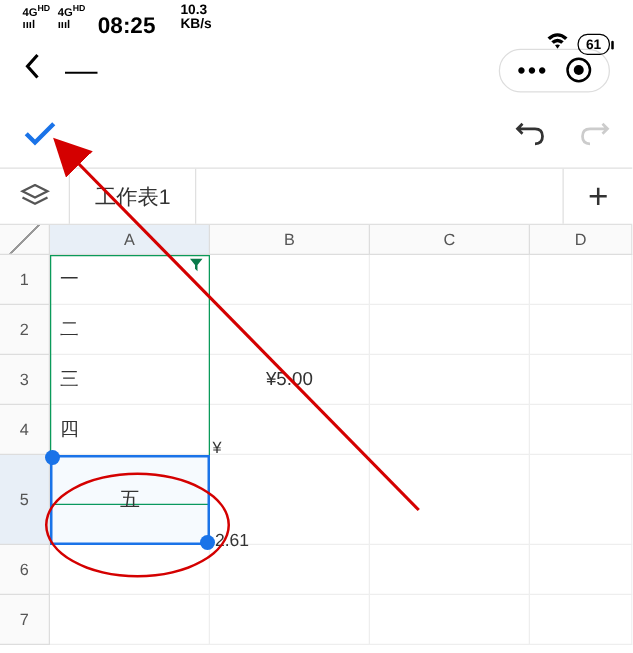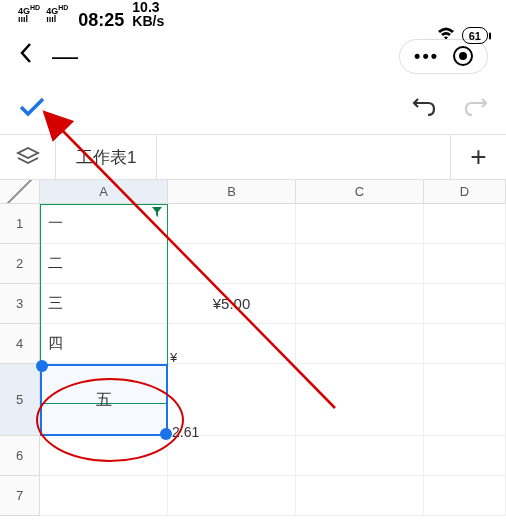--- a/index.html
+++ b/index.html
@@ -17,21 +17,21 @@
       align-items: center;
       padding: 0 18px;
       font-size: 14px;
       font-weight: 600;
       color: #000;
     }
     .status-left { display: flex; align-items: center; gap: 6px; }
     .sig { font-size: 9px; font-weight: bold; line-height: 0.9; }
     .sig sup { font-size: 7px; }
     .time { font-size: 18px; margin-left: 4px; margin-top: 12px; }
-    .netspeed { font-size: 14px; line-height: 1; margin-left: 2px; }
+    .netspeed { font-size: 11px; line-height: 1; margin-left: 14px; }
     .status-right { margin-left: auto; display: flex; align-items: center; gap: 6px; margin-top: 43px; }
     .wifi-icon { font-size: 16px; }
     .battery {
       border: 1.5px solid #000;
       border-radius: 8px;
       padding: 0 6px;
       font-size: 11px;
       height: 17px;
       display: flex;
       align-items: center;

